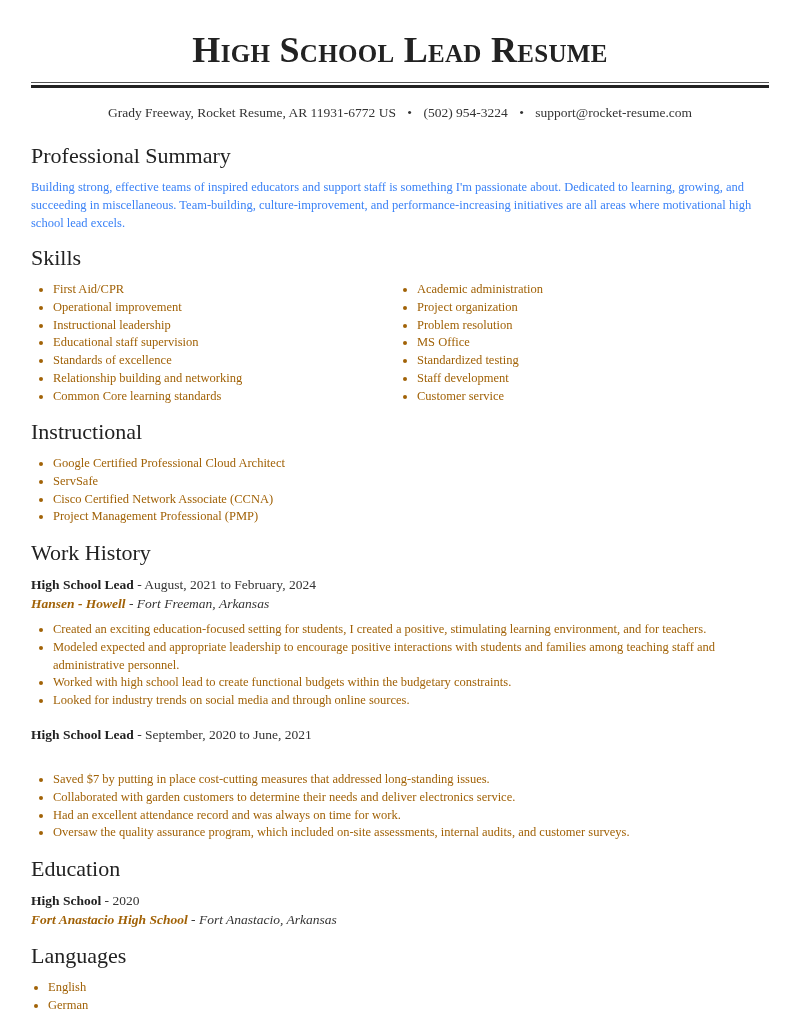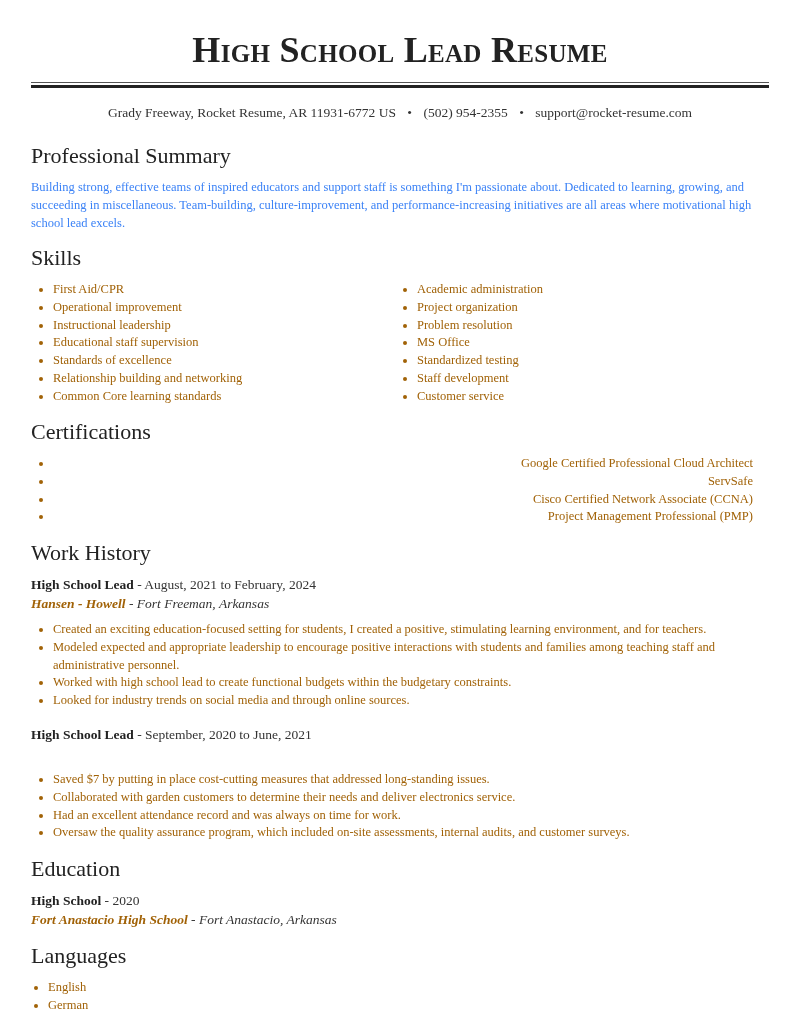--- a/index.html
+++ b/index.html
@@ -48,21 +48,21 @@
 
 <div class="page">
 
   <h1 class="title">High School Lead Resume</h1>
   <div class="rule-thin"></div>
   <div class="rule-thick"></div>
 
   <div class="contact">
     <span>Grady Freeway, Rocket Resume, AR 11931-6772 US</span>
     <span class="sep">•</span>
-    <span>(502) 954-2355</span>
+    <span>(502) 954-3224</span>
     <span class="sep">•</span>
     <span>support@rocket-resume.com</span>
   </div>
 
   <h2 class="section-h" style="top:142px;">Professional Summary</h2>
   <p class="para" style="top:179px;">Building strong, effective teams of inspired educators and support staff is something I'm passionate about. Dedicated to learning, growing, and succeeding in miscellaneous. Team-building, culture-improvement, and performance-increasing initiatives are all areas where motivational high school lead excels.</p>
 
   <h2 class="section-h" style="top:244px;">Skills</h2>
   <ul class="blist" style="left:31px; top:281px; width:340px;">
     <li>First Aid/CPR</li>
@@ -76,22 +76,22 @@
   <ul class="blist" style="left:395px; top:281px; width:340px;">
     <li>Academic administration</li>
     <li>Project organization</li>
     <li>Problem resolution</li>
     <li>MS Office</li>
     <li>Standardized testing</li>
     <li>Staff development</li>
     <li>Customer service</li>
   </ul>
 
-  <h2 class="section-h" style="top:418px;">Certifications</h2>
-  <ul class="blist" style="left:31px; top:455px; width:700px;text-align:right;">
+  <h2 class="section-h" style="top:418px;">Instructional</h2>
+  <ul class="blist" style="left:31px; top:455px; width:700px;">
     <li>Google Certified Professional Cloud Architect</li>
     <li>ServSafe</li>
     <li>Cisco Certified Network Associate (CCNA)</li>
     <li>Project Management Professional (PMP)</li>
   </ul>
 
   <h2 class="section-h" style="top:539px;">Work History</h2>
 
   <div class="job-line" style="top:576px;">
     <b>High School Lead</b><span> - </span><span>August, 2021 to February, 2024</span>

